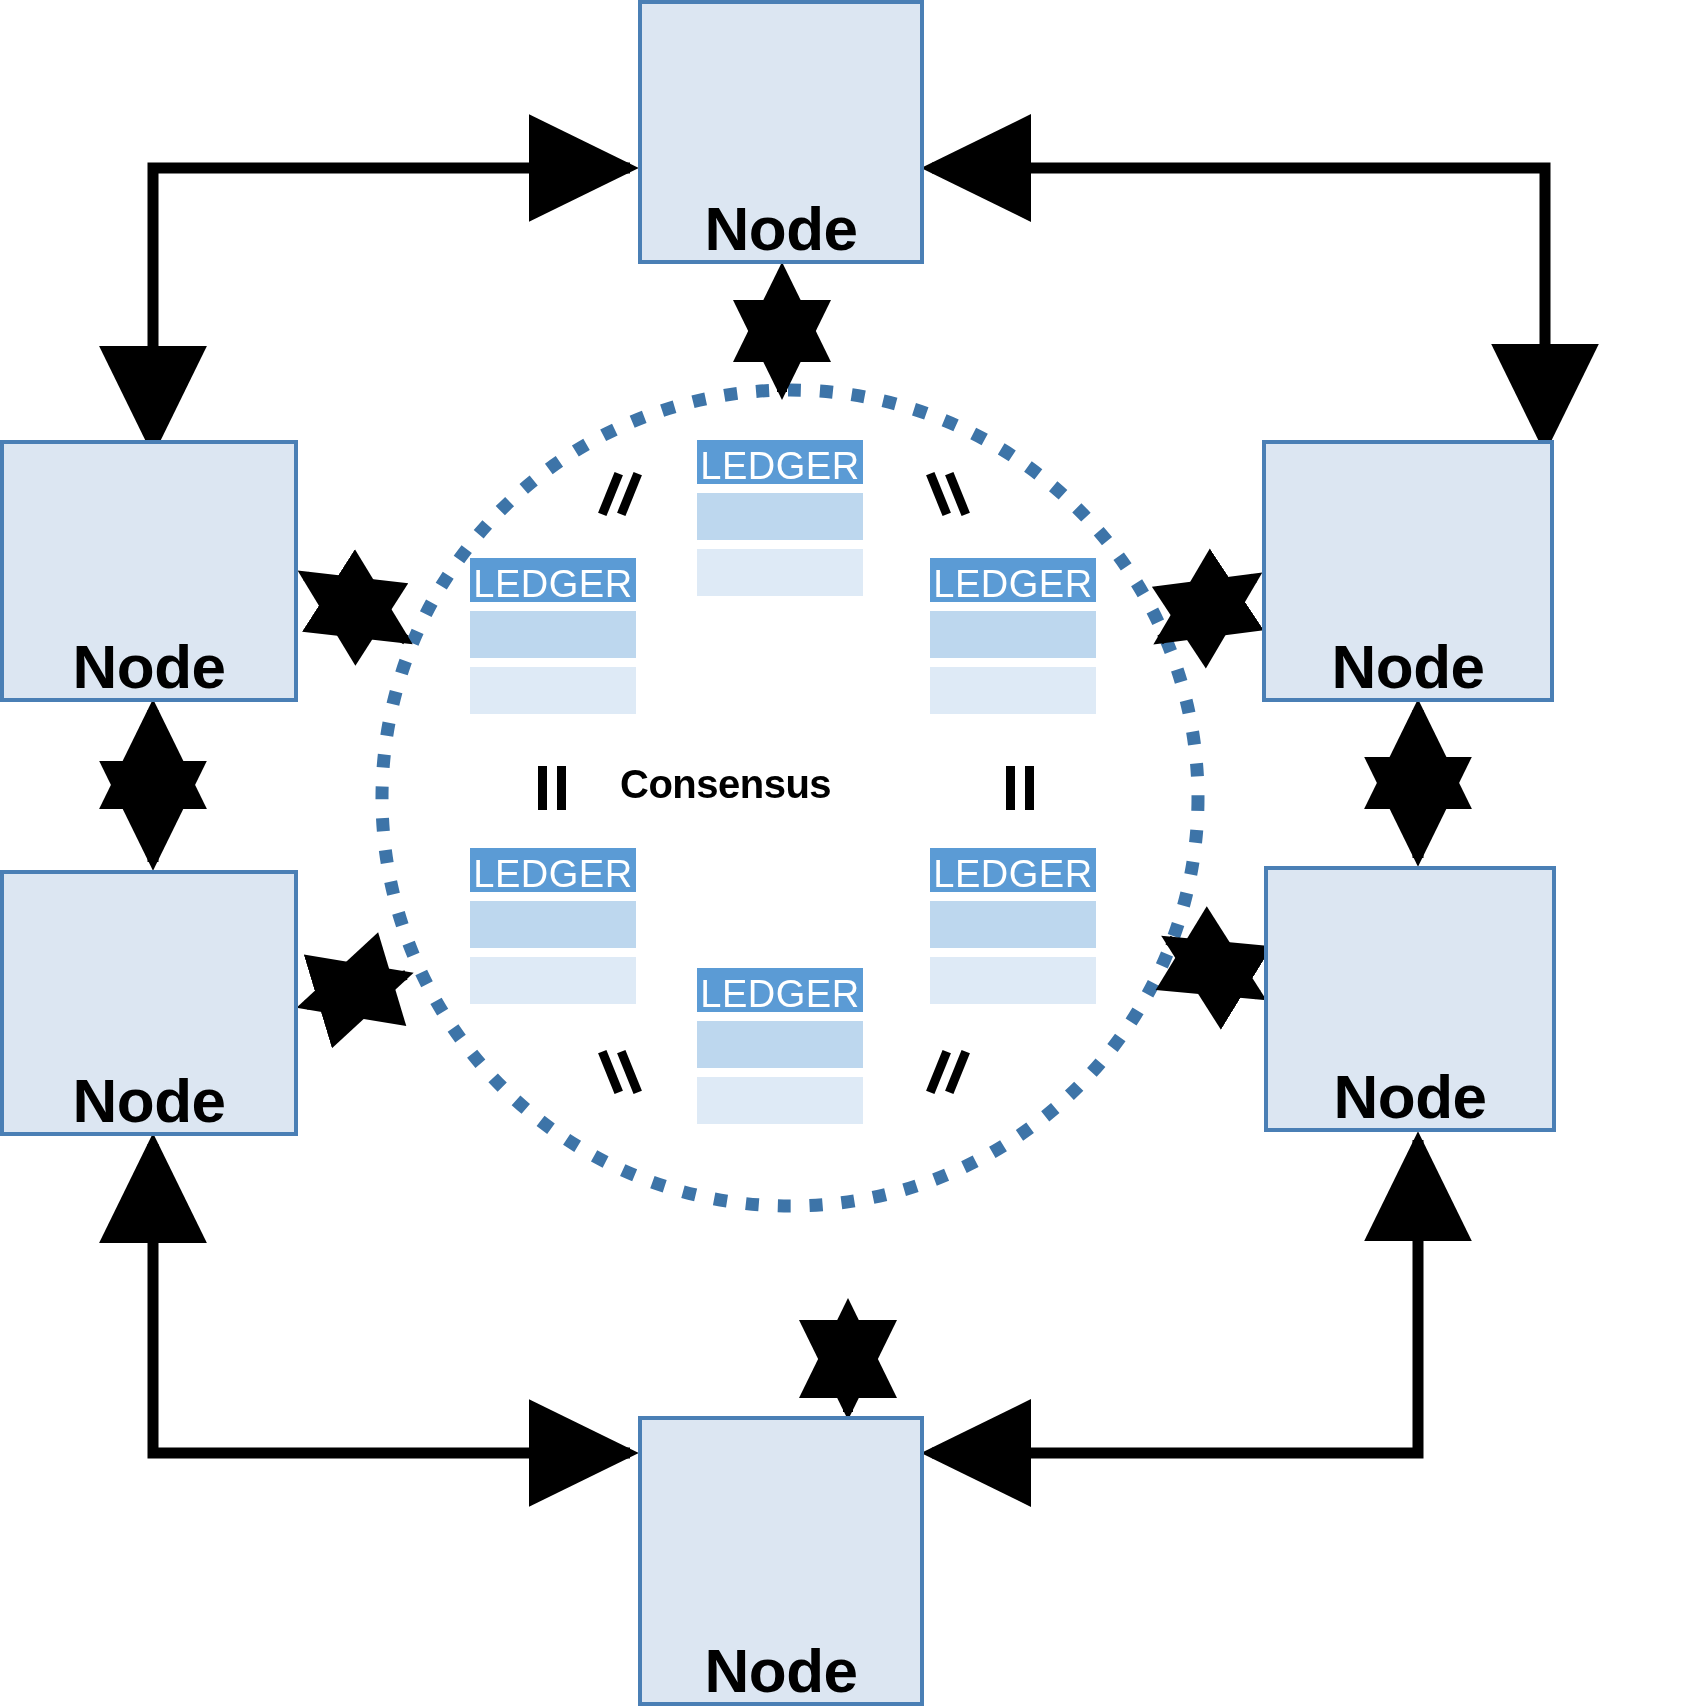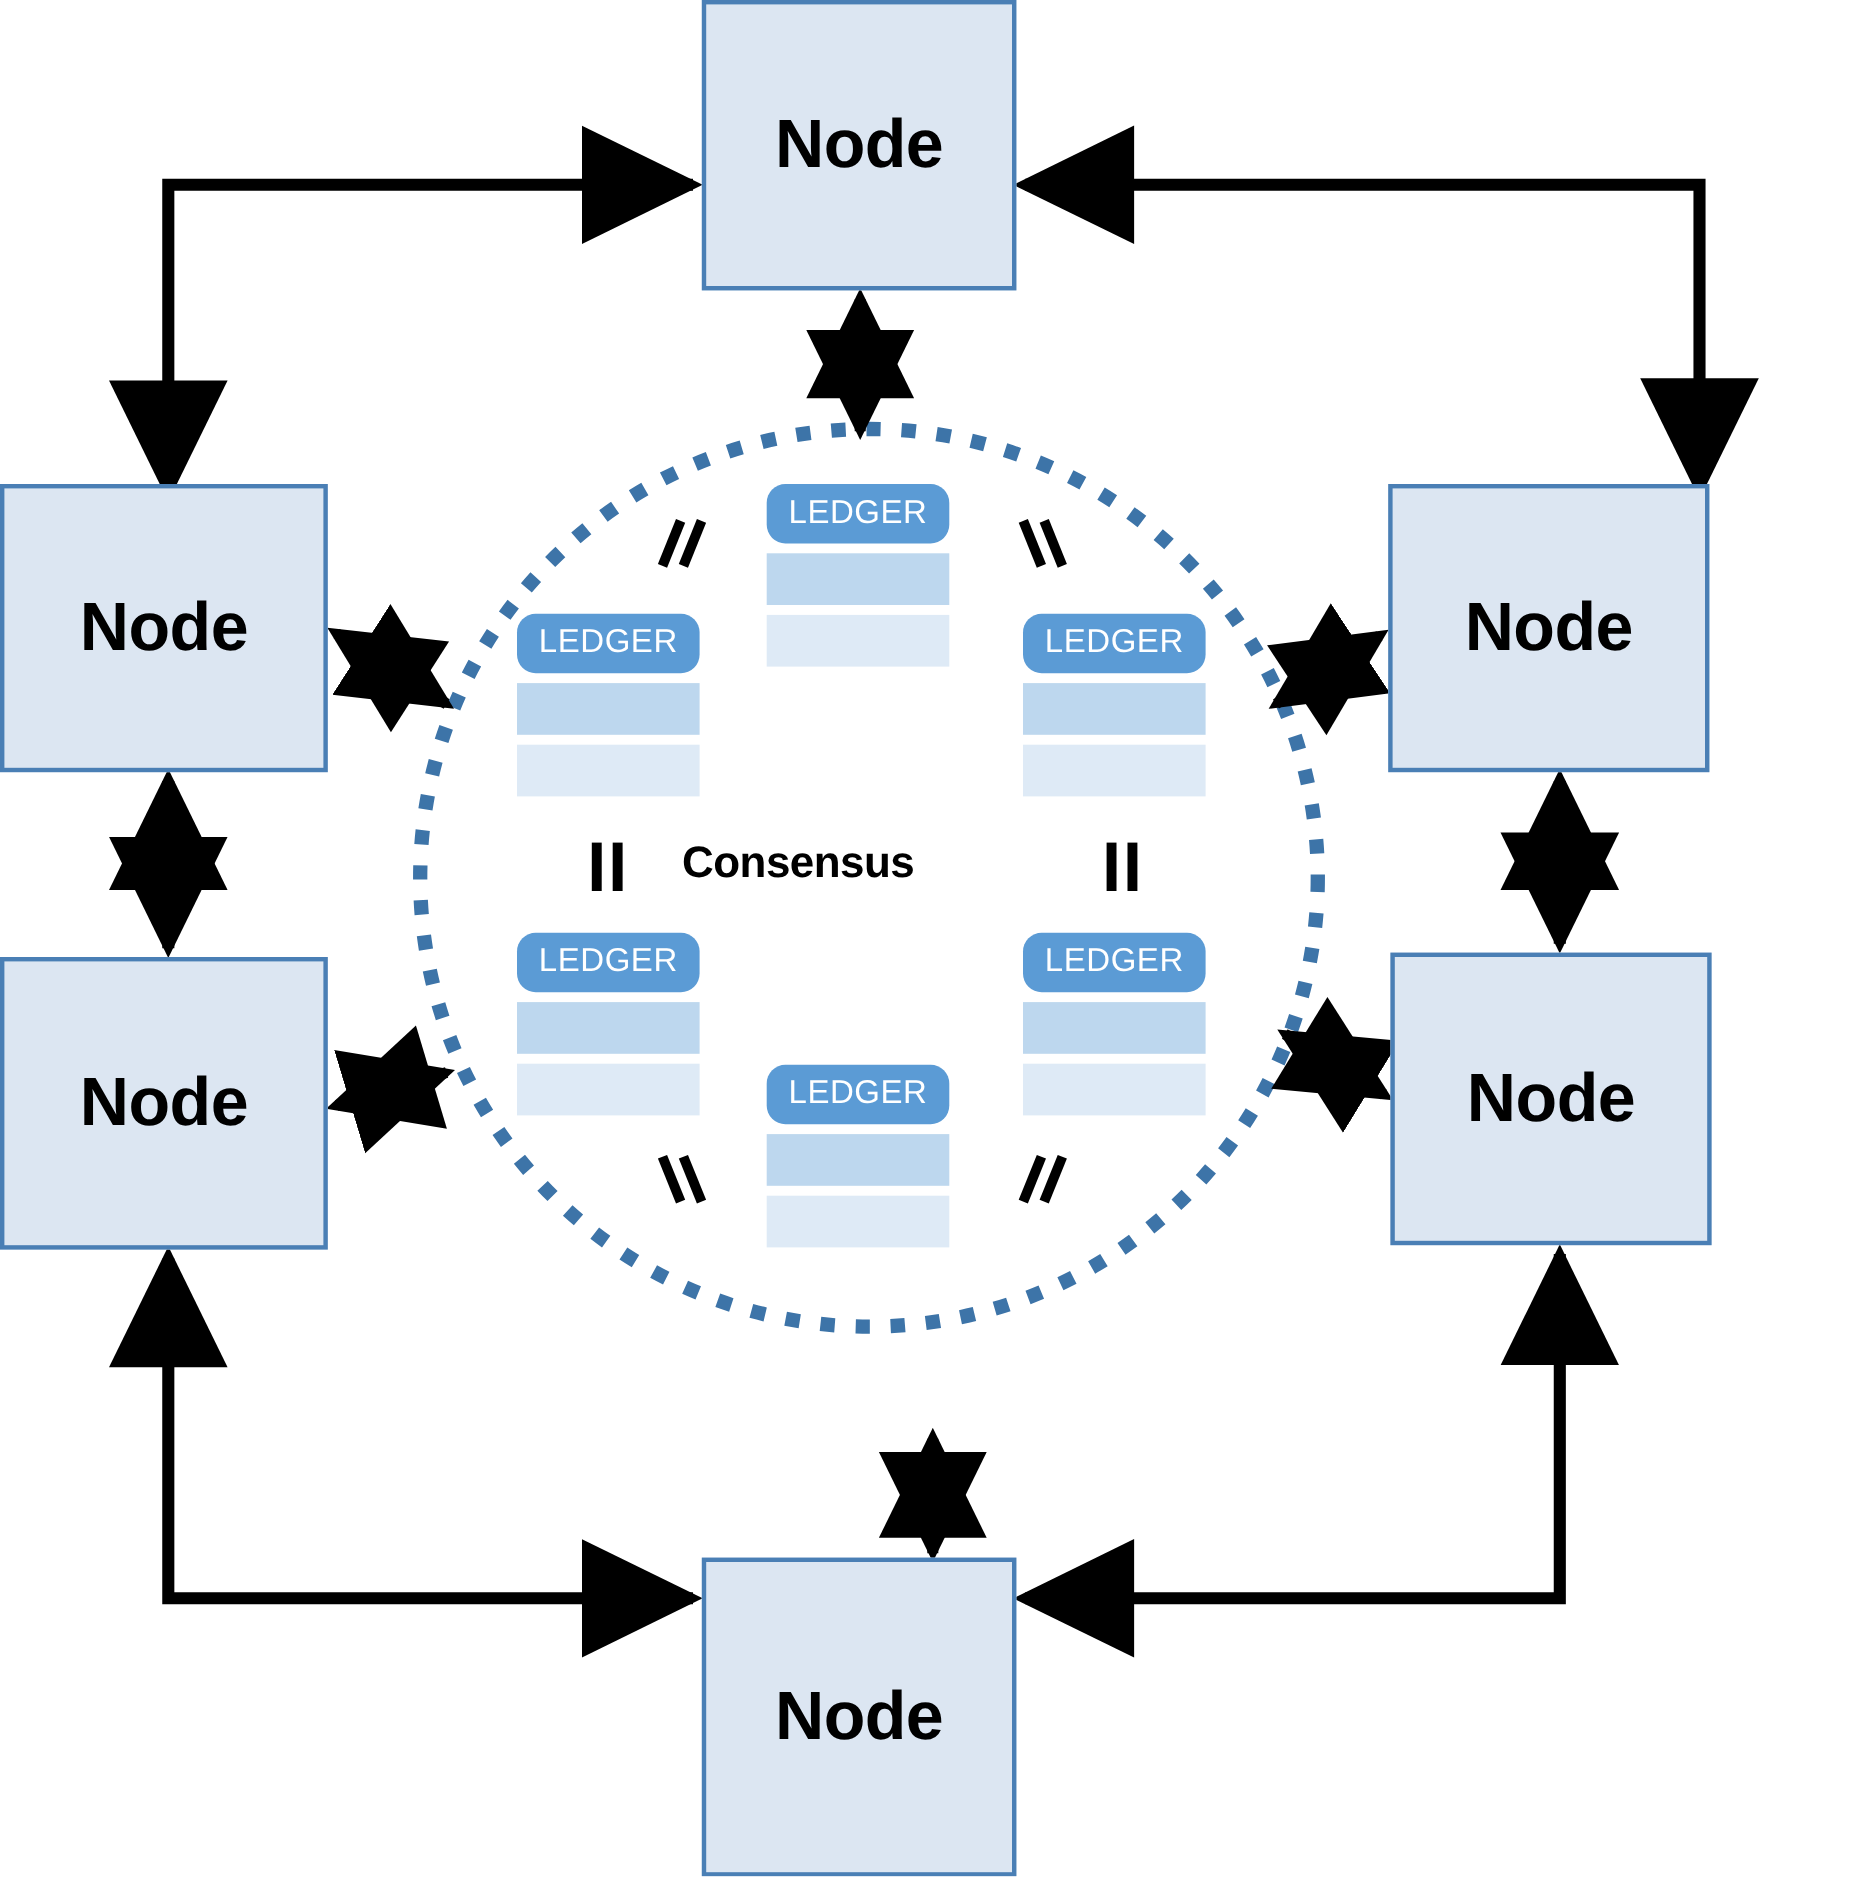--- a/index.html
+++ b/index.html
@@ -26,21 +26,21 @@
     height: 1706px;
   }
 
   
   .node-box {
     position: absolute;
     box-sizing: border-box;
     background: #dce6f2;
     border: 4px solid #4a7fb5;
     display: flex;
-    align-items: center;
+    align-items: flex-end;
     justify-content: center;
     z-index: 5;
   }
   .node-label {
     font-family: "Liberation Sans", sans-serif;
     font-weight: bold;
     font-size: 62px;
     color: #000000;
     letter-spacing: -0.5px;
     line-height: 1;
@@ -49,27 +49,26 @@
   
   .ledger {
     position: absolute;
     width: 166px;
     z-index: 6;
   }
   .ledger-header {
     background: #5b9bd5;
     color: #ffffff;
     font-family: "Liberation Sans", sans-serif;
-    font-size: 30px;
+    font-size: 38px;
     font-weight: normal;
     text-align: center;
     line-height: 52px;
-    height: 54px;
+    height: 44px;
     letter-spacing: 0.5px;
-    border-radius: 17px;
   }
   .ledger-row {
     height: 47px;
     margin-top: 9px;
   }
   .ledger-row.row-dark { background: #bdd7ee; }
   .ledger-row.row-light { background: #deeaf6; }
 
   
   #consensus-label {

